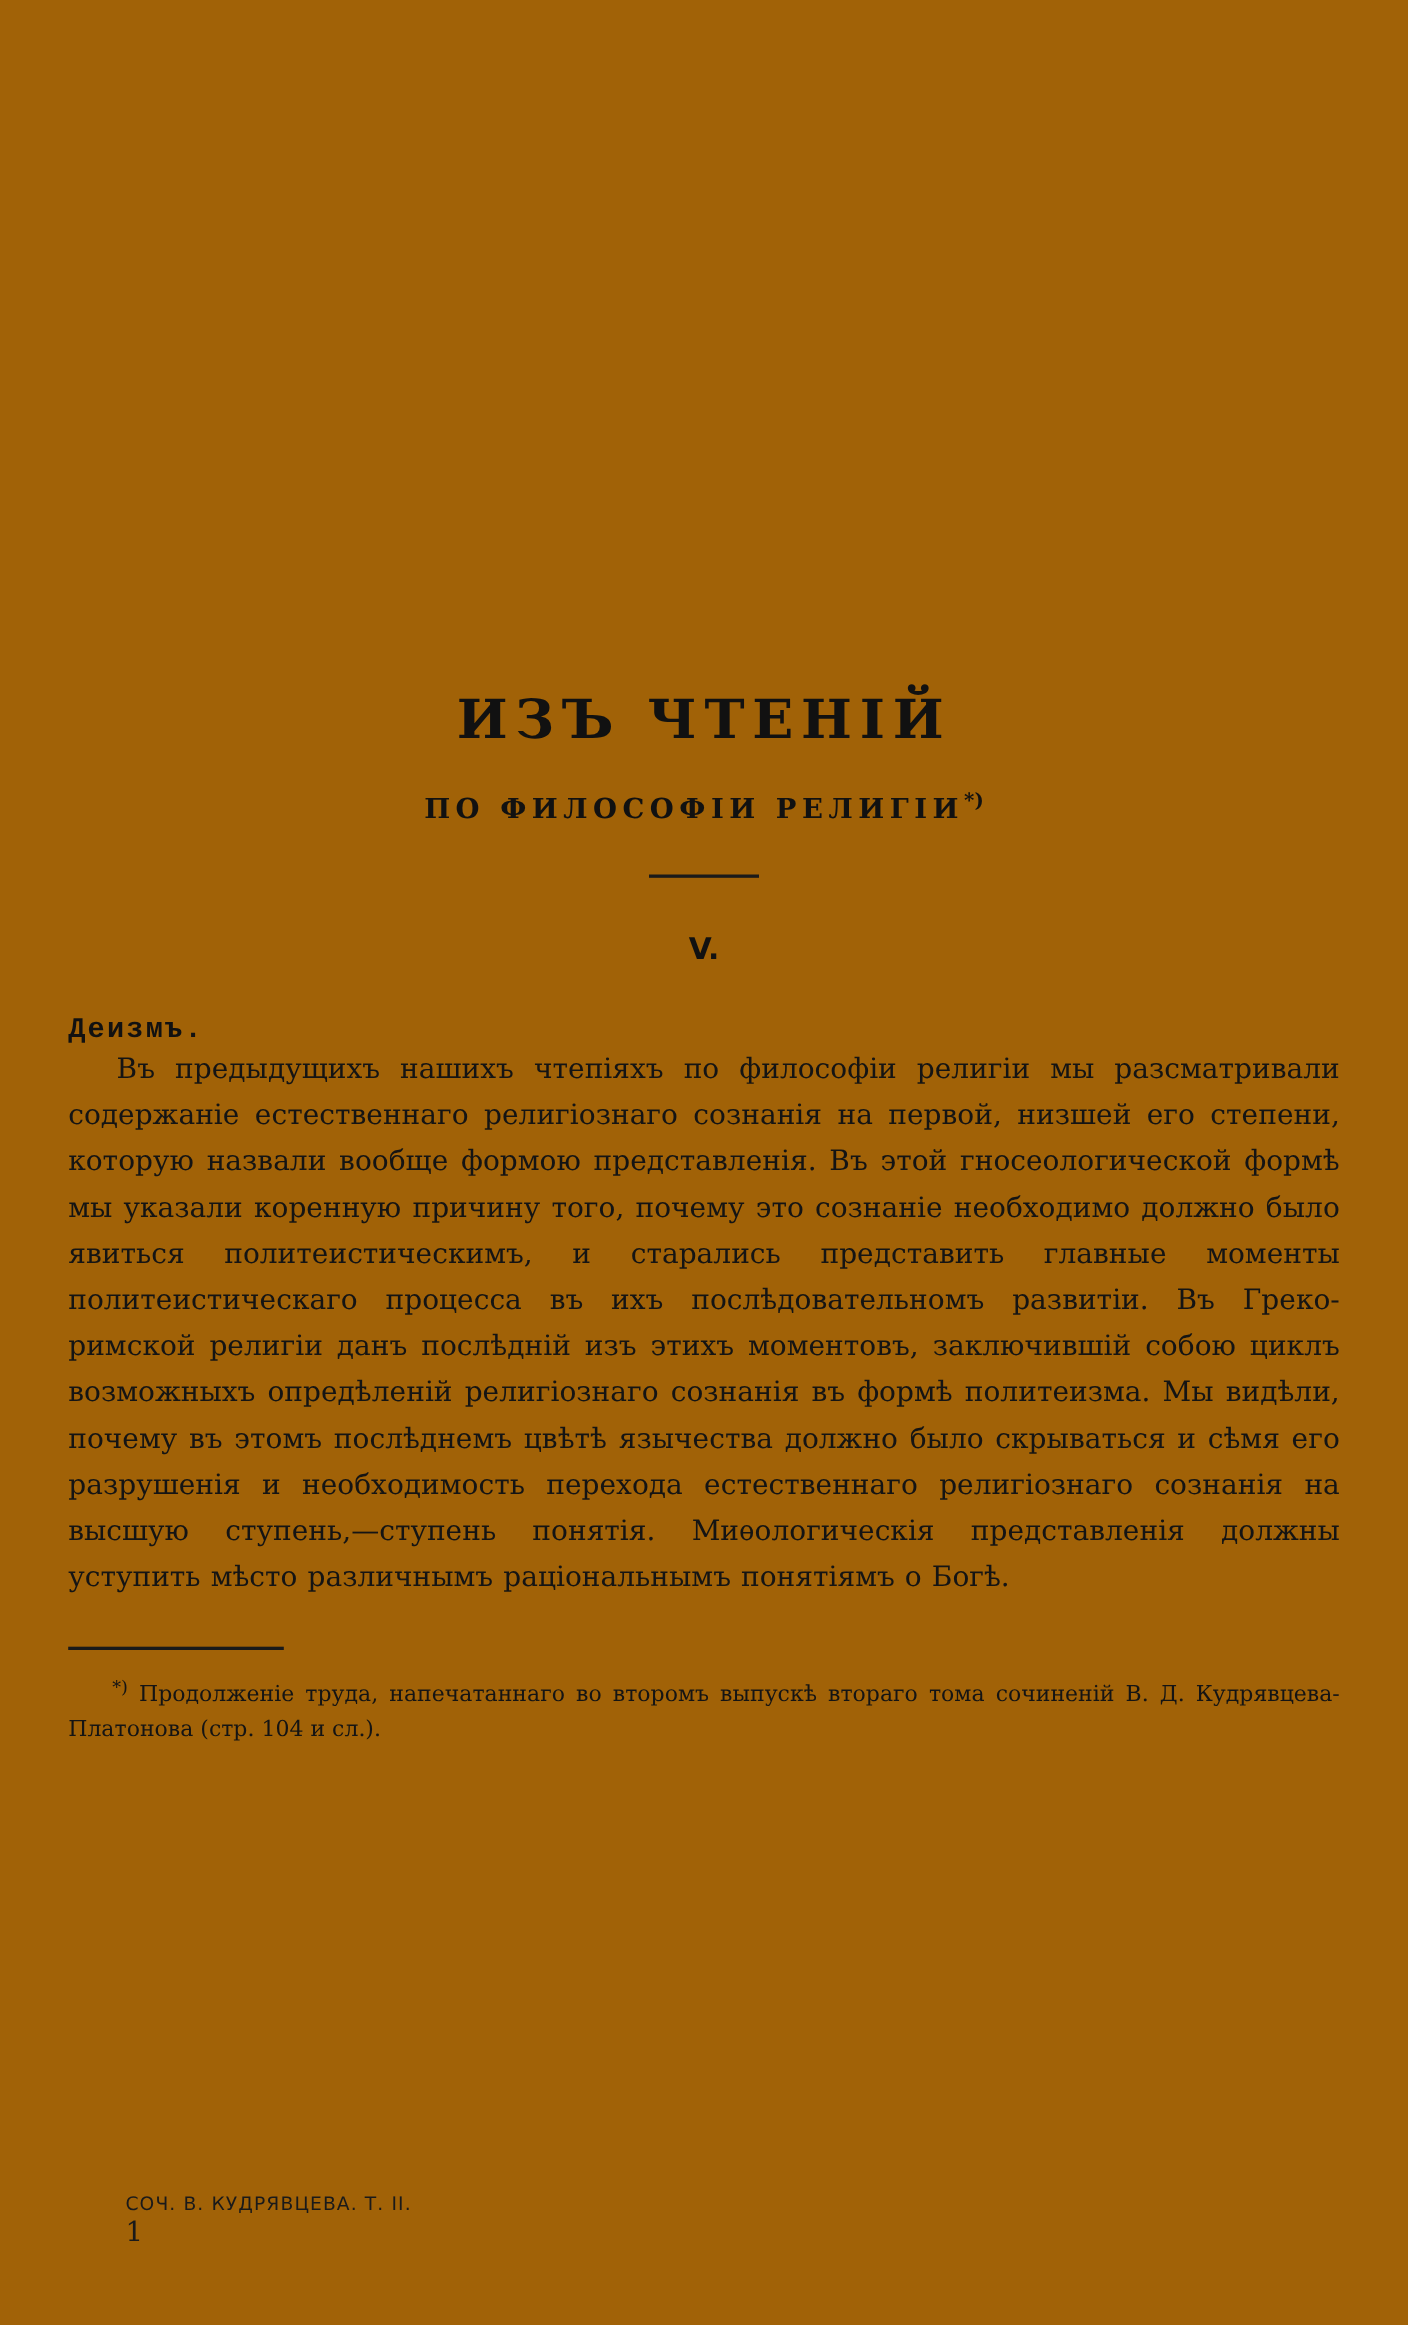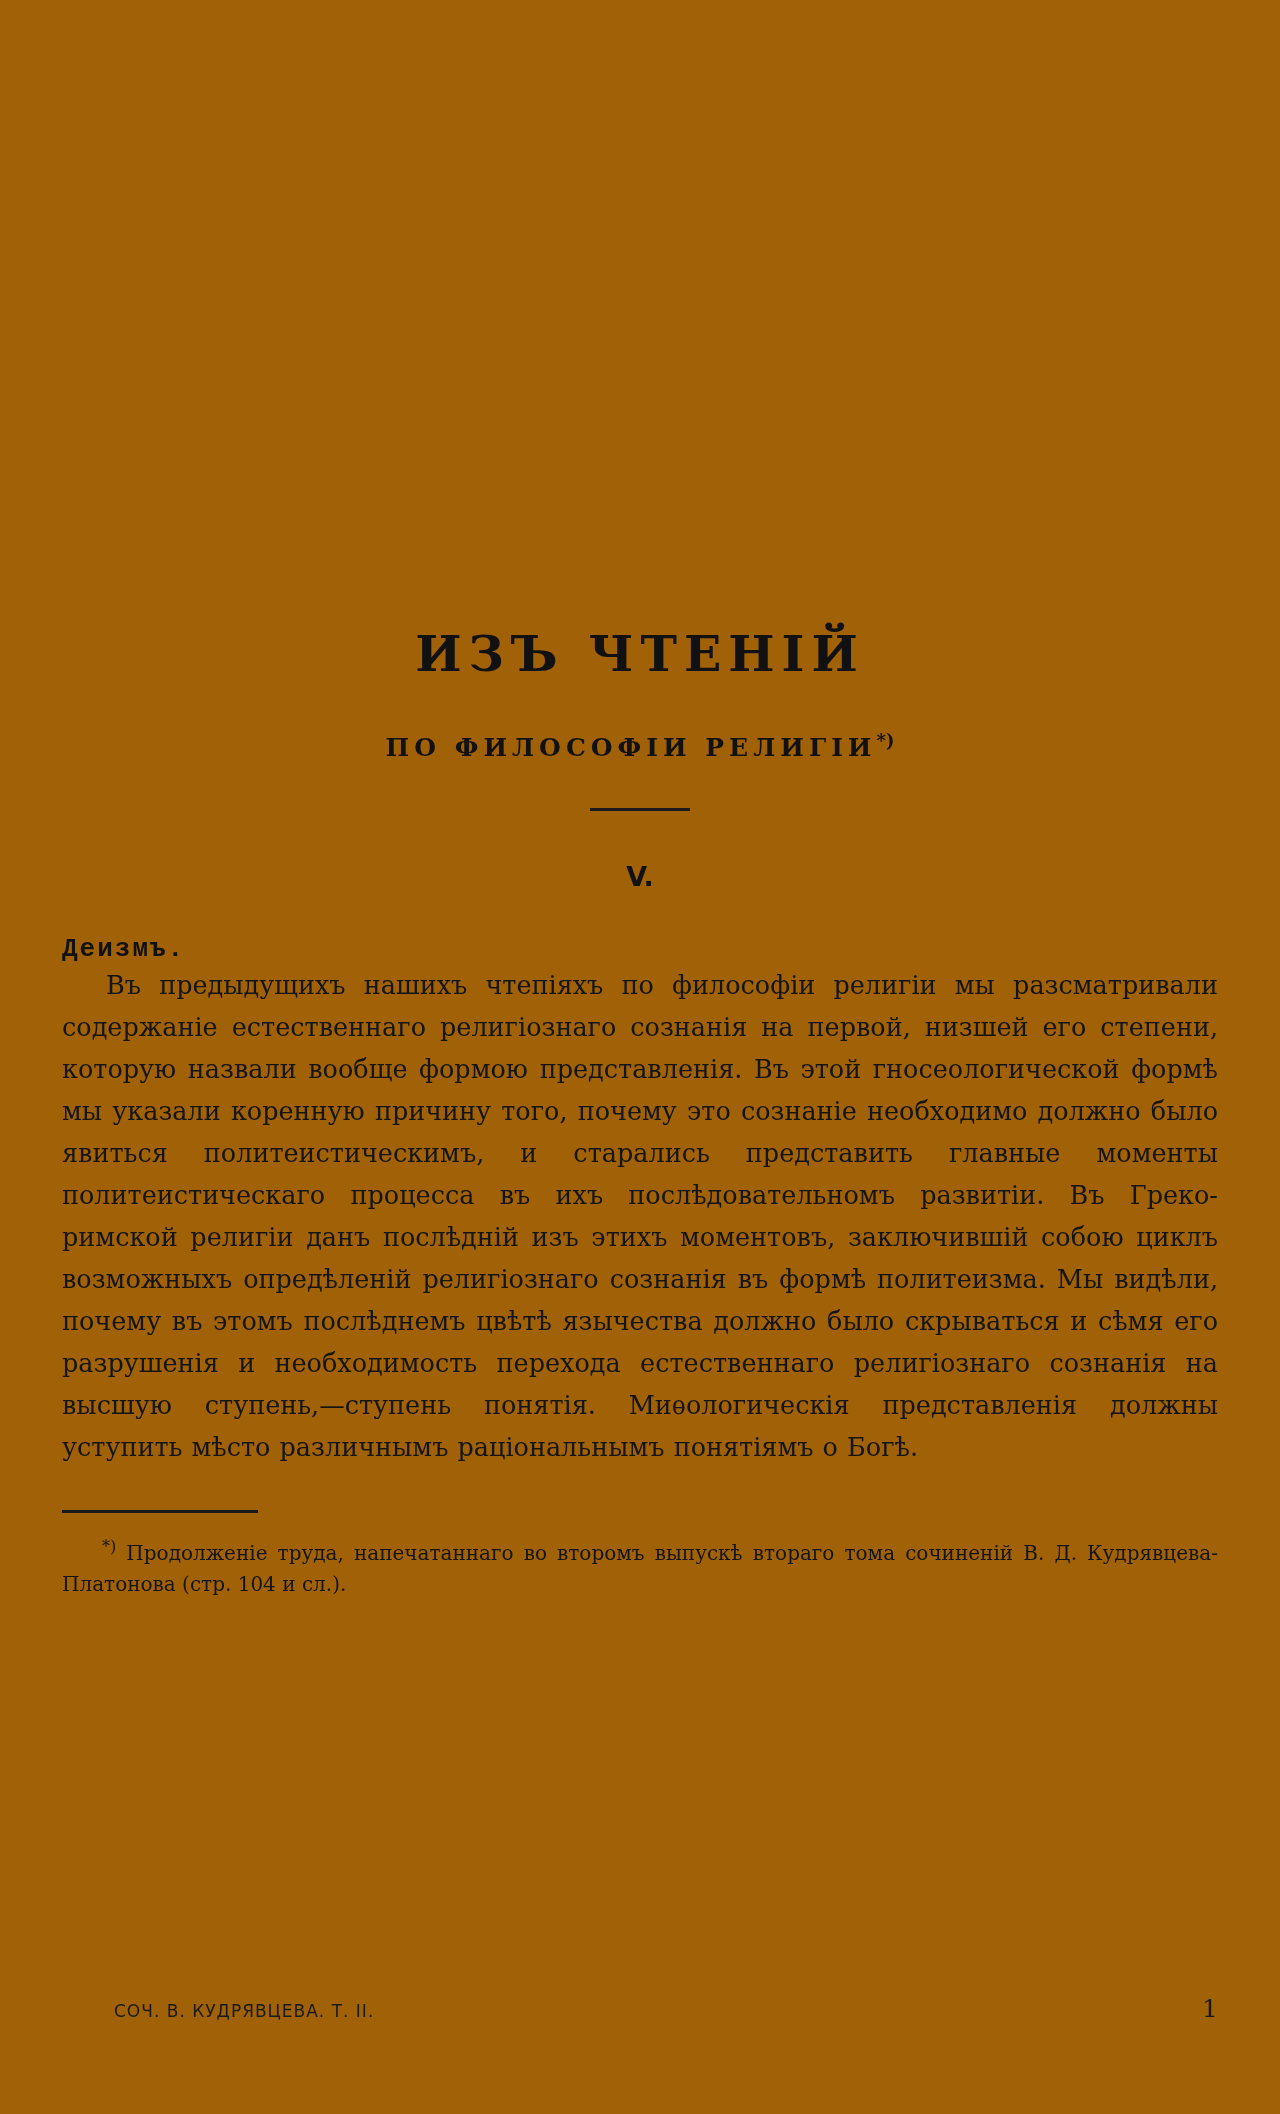--- a/index.html
+++ b/index.html
@@ -36,21 +36,21 @@
   }
   .main-title {
     font-family: "DejaVu Serif", serif;
     font-size: 49px;
     font-weight: 700;
     letter-spacing: 7px;
     color: #111;
     line-height: 1.1;
   }
   .subtitle {
-    margin-top: 48px;
+    margin-top: 36px;
     font-family: "DejaVu Serif", serif;
     font-size: 25px;
     font-weight: 700;
     letter-spacing: 5px;
     color: #111;
   }
   .subtitle .fnmark {
     font-size: 18px;
     vertical-align: super;
     letter-spacing: 0;
@@ -119,20 +119,21 @@
   }
 
   .footer {
     position: absolute;
     left: 62px;
     right: 62px;
     top: 1994px;
     display: flex;
     align-items: baseline;
     justify-content: space-between;
+    flex-direction: column;
   }
   .running-head {
     margin-left: 52px;
     font-family: "DejaVu Sans", sans-serif;
     font-size: 17px;
     letter-spacing: 1px;
     color: #1a1a1a;
   }
   .page-number {
     font-family: "DejaVu Serif", serif;

